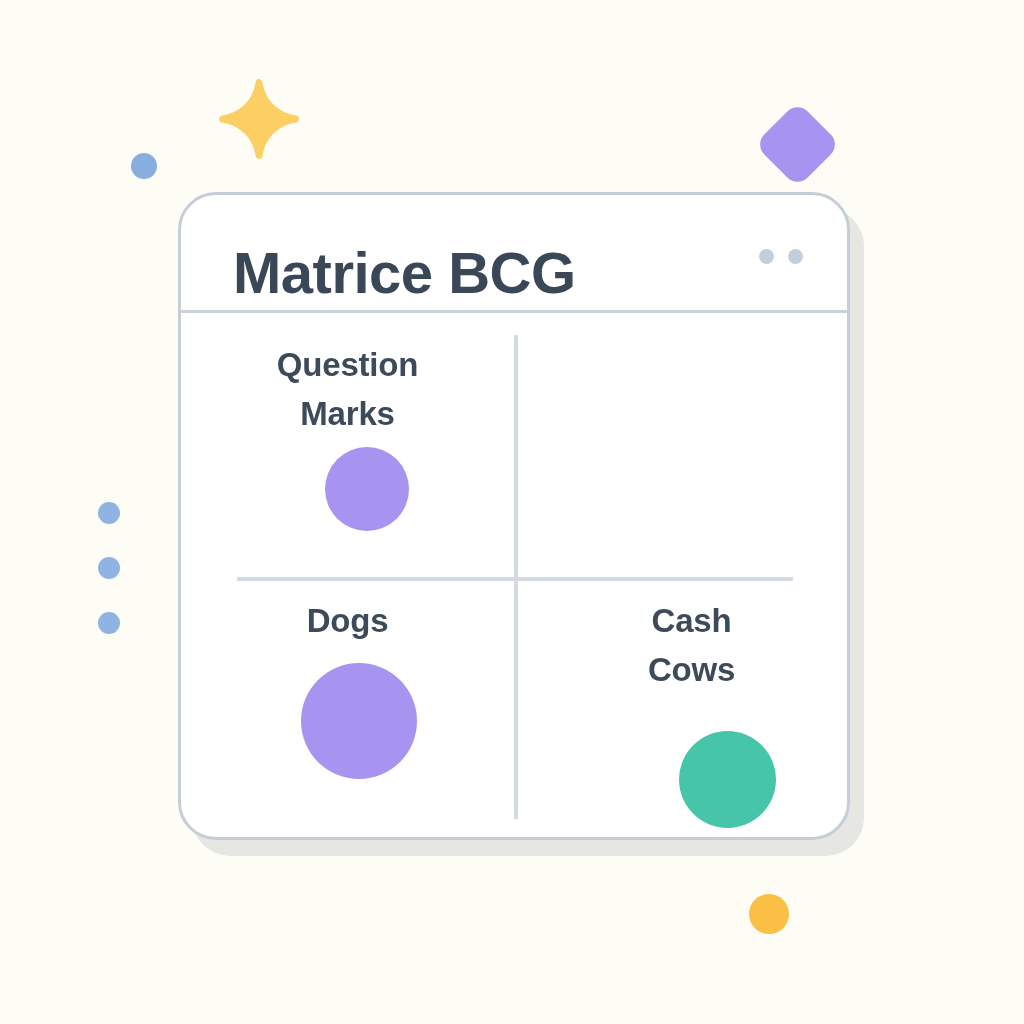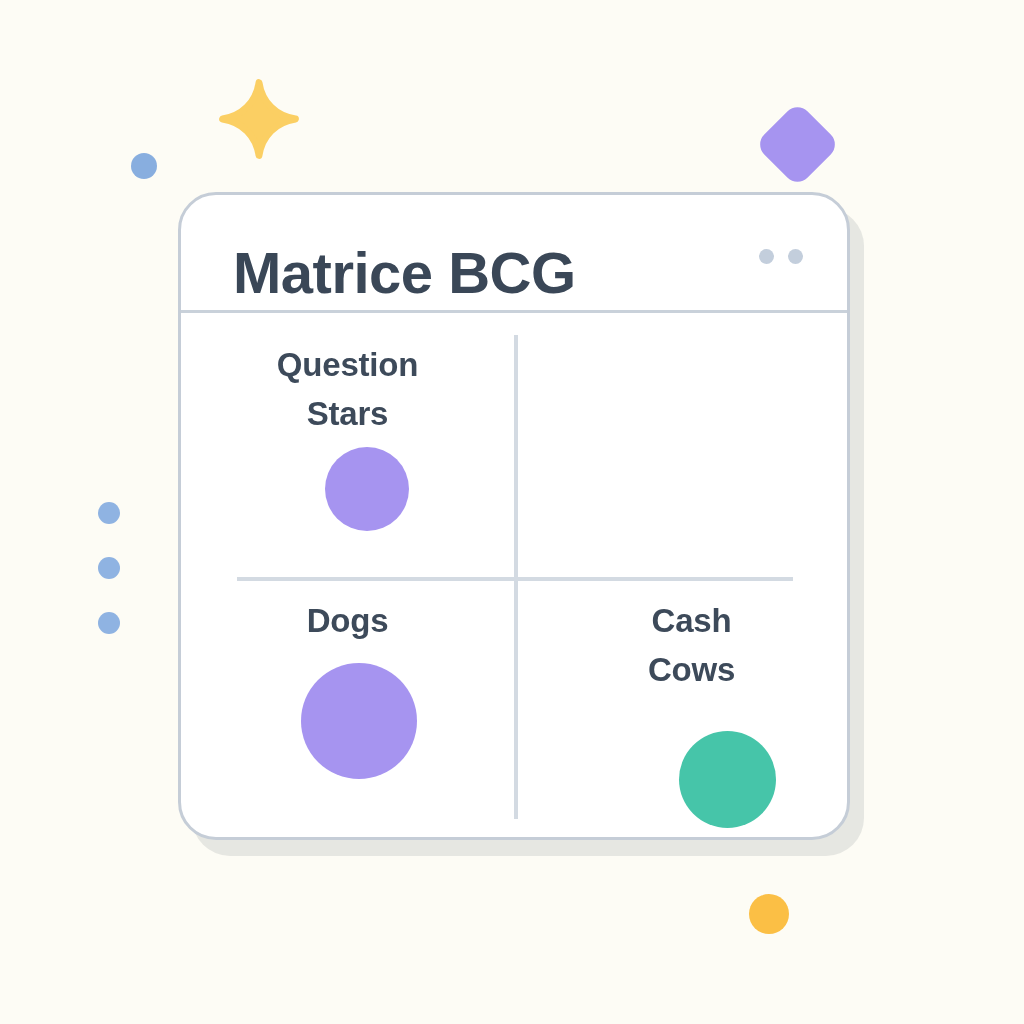--- a/index.html
+++ b/index.html
@@ -211,21 +211,21 @@
       </div>
     </div>
 
     <div id="matrix">
 
       <div class="divider" id="divider-v"></div>
       <div class="divider" id="divider-h"></div>
 
       <div class="quadrant" id="quad-question-marks">
         <div class="quadrant-label">Question
-Stars</div>
+Marks</div>
         <div class="bubble-wrap">
           <div class="bubble" id="bubble-question-marks"></div>
         </div>
       </div>
 
 
       <div class="quadrant" id="quad-dogs">
         <div class="quadrant-label">Dogs</div>
         <div class="bubble-wrap">
           <div class="bubble" id="bubble-dogs"></div>

